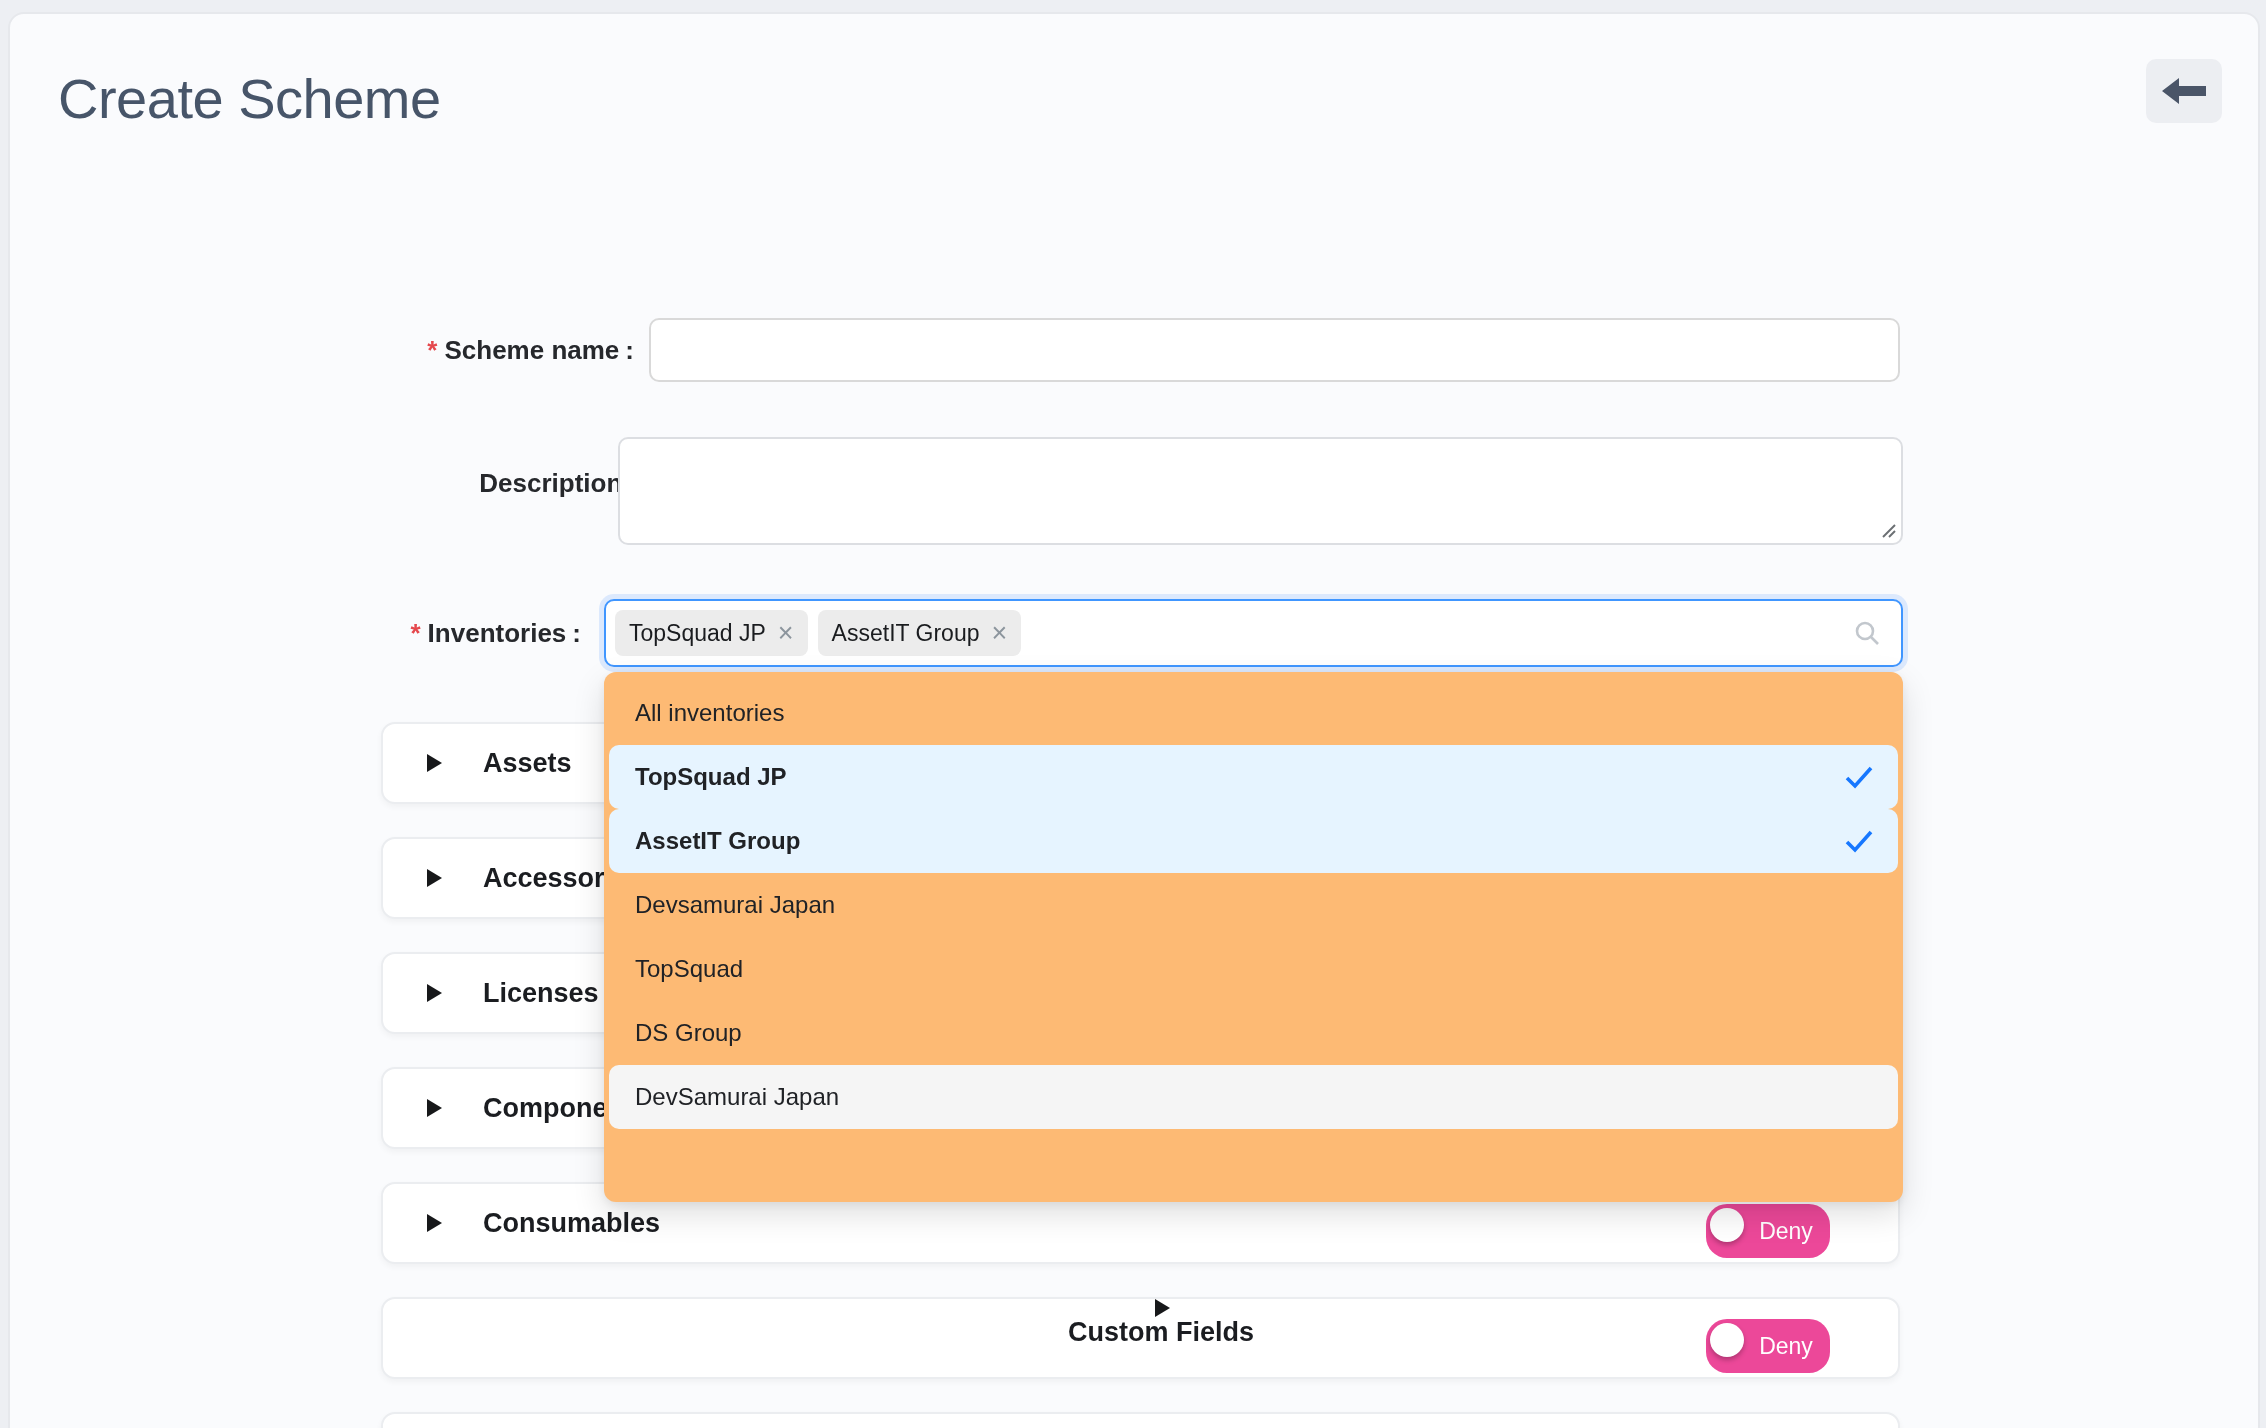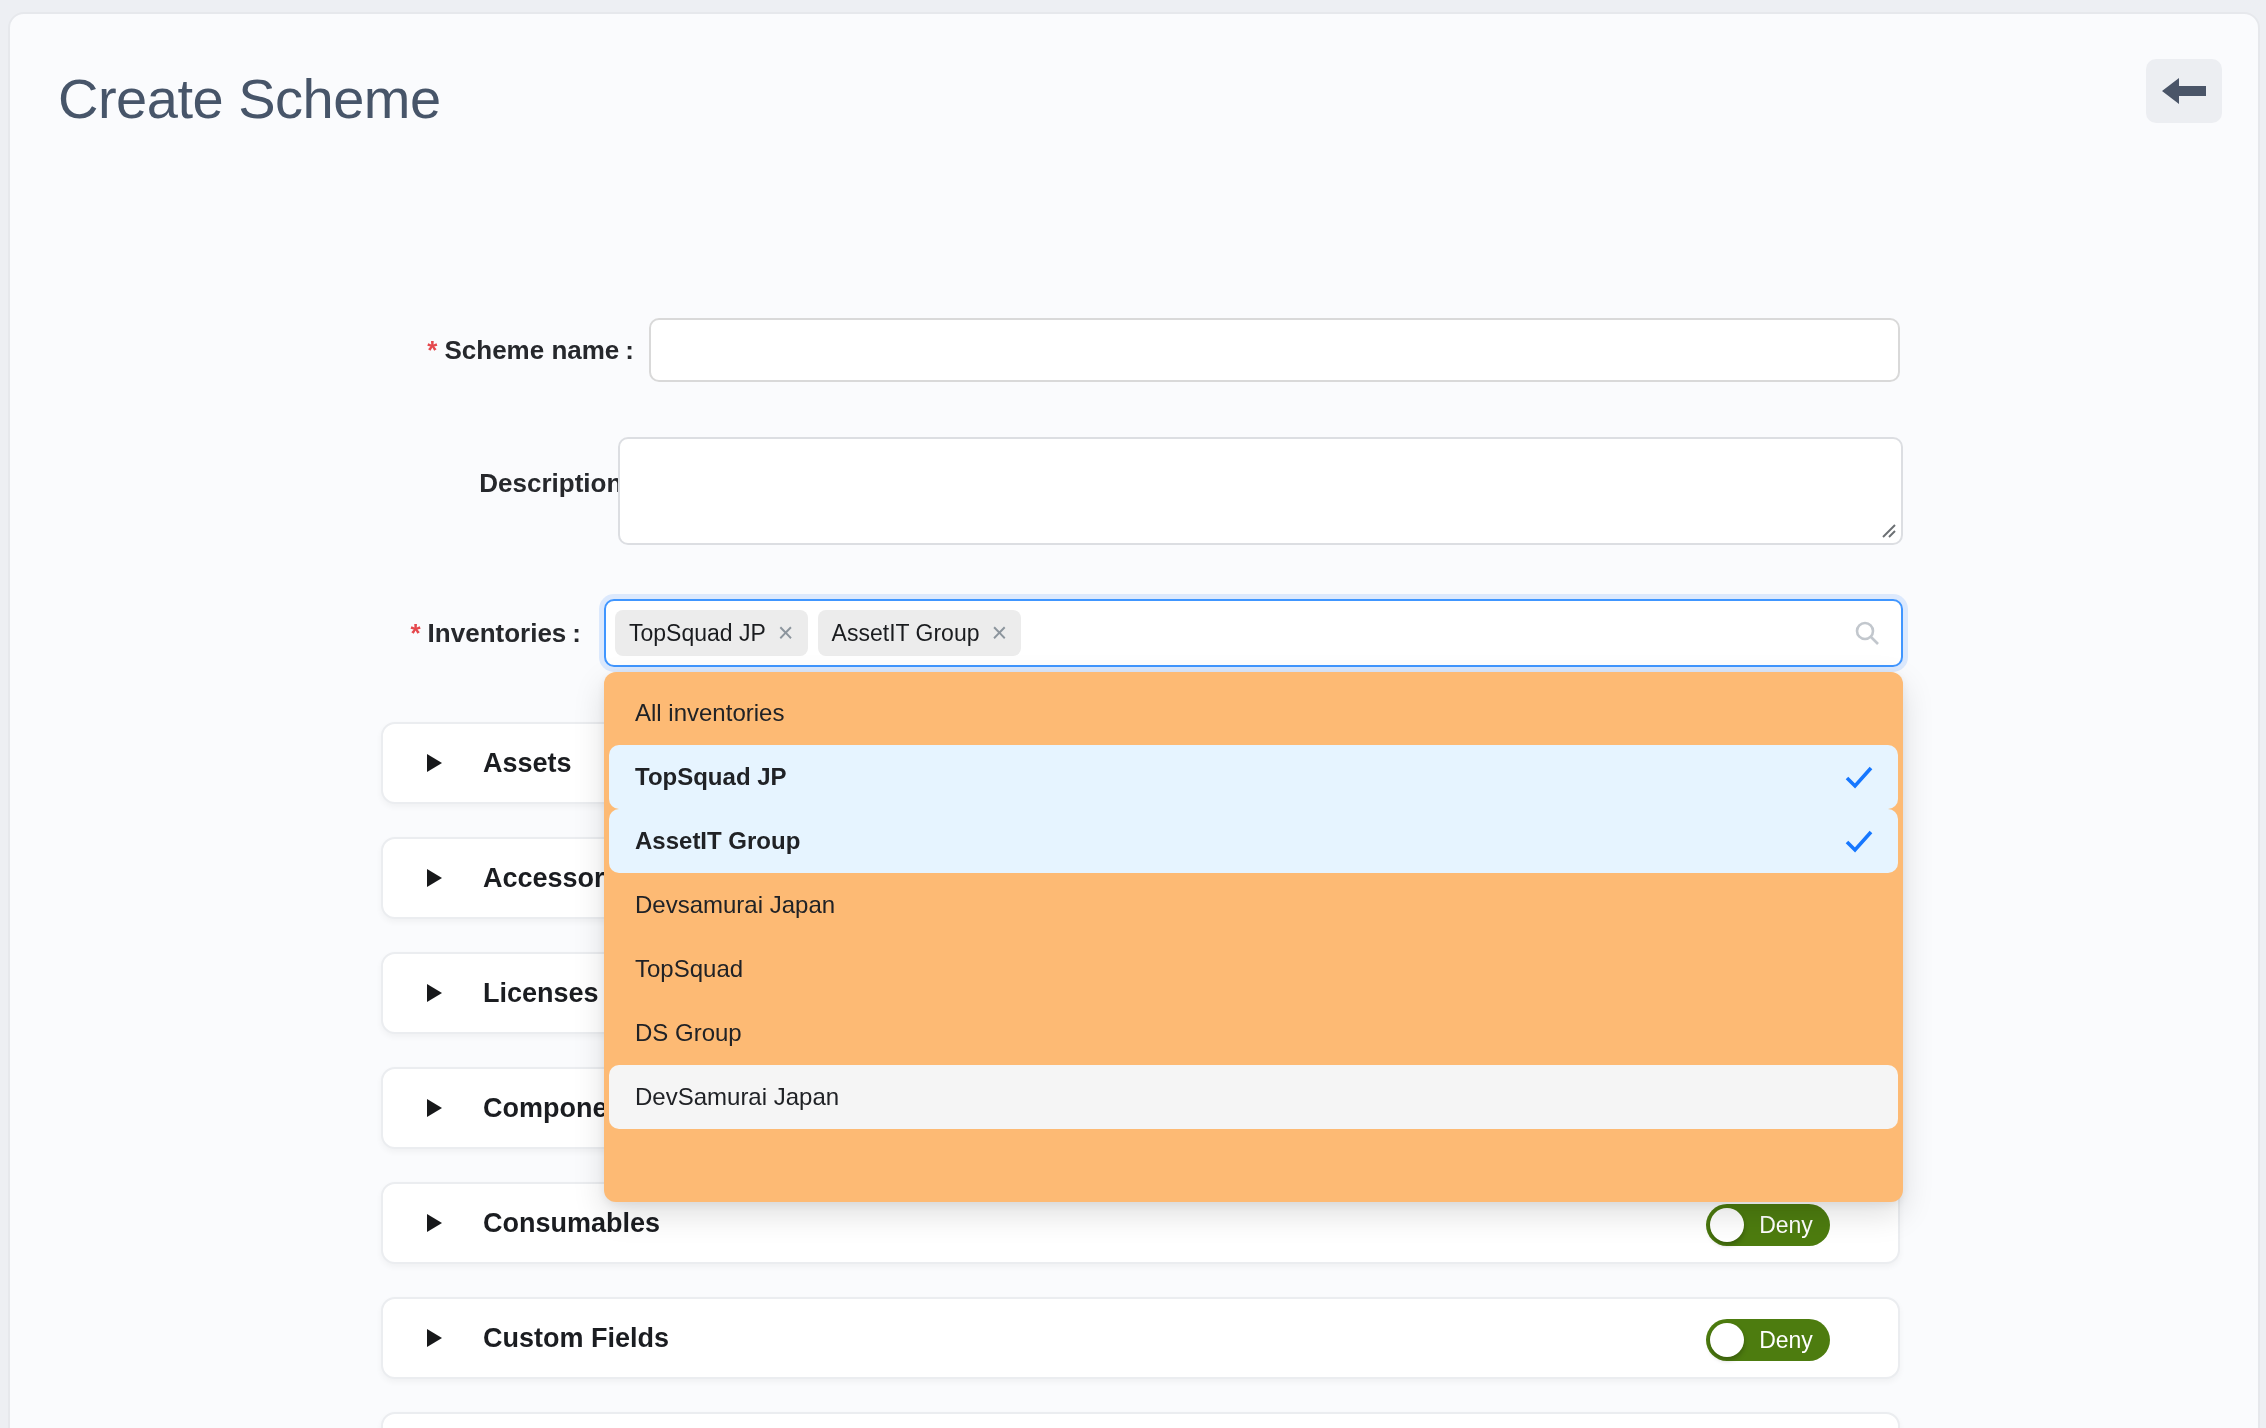--- a/index.html
+++ b/index.html
@@ -164,22 +164,22 @@
   }
   .panel-title {
     margin-left: 41px;
     font-size: 27px;
     font-weight: 700;
     color: #1b1d21;
   }
   .toggle {
     position: absolute;
     left: 1323px; top: 20px;
-    width: 124px; height: 42px;
-    background: #4d7c0f;
+    width: 124px; height: 54px;
+    background: #ec4899;
     border-radius: 21px;
     cursor: pointer;
   }
   .knob {
     position: absolute;
     left: 4px; top: 4px;
     width: 34px; height: 34px;
     background: #fff;
     border-radius: 50%;
     box-shadow: 0 3px 5px rgba(0,0,0,0.25);
@@ -325,21 +325,21 @@
     </span>
   </div>
       <div class="panel" style="top: 1168px;">
     <span class="caret"></span>
     <span class="panel-title">Consumables</span>
     <span class="toggle">
       <span class="knob"></span>
       <span class="toggle-label">Deny</span>
     </span>
   </div>
-      <div class="panel" style="top: 1283px;">
+      <div class="panel" style="top: 1283px; flex-direction: column;">
     <span class="caret"></span>
     <span class="panel-title">Custom Fields</span>
     <span class="toggle">
       <span class="knob"></span>
       <span class="toggle-label">Deny</span>
     </span>
   </div>
       <div class="panel" style="top: 1398px;">
 
     <span class="panel-title"></span>

